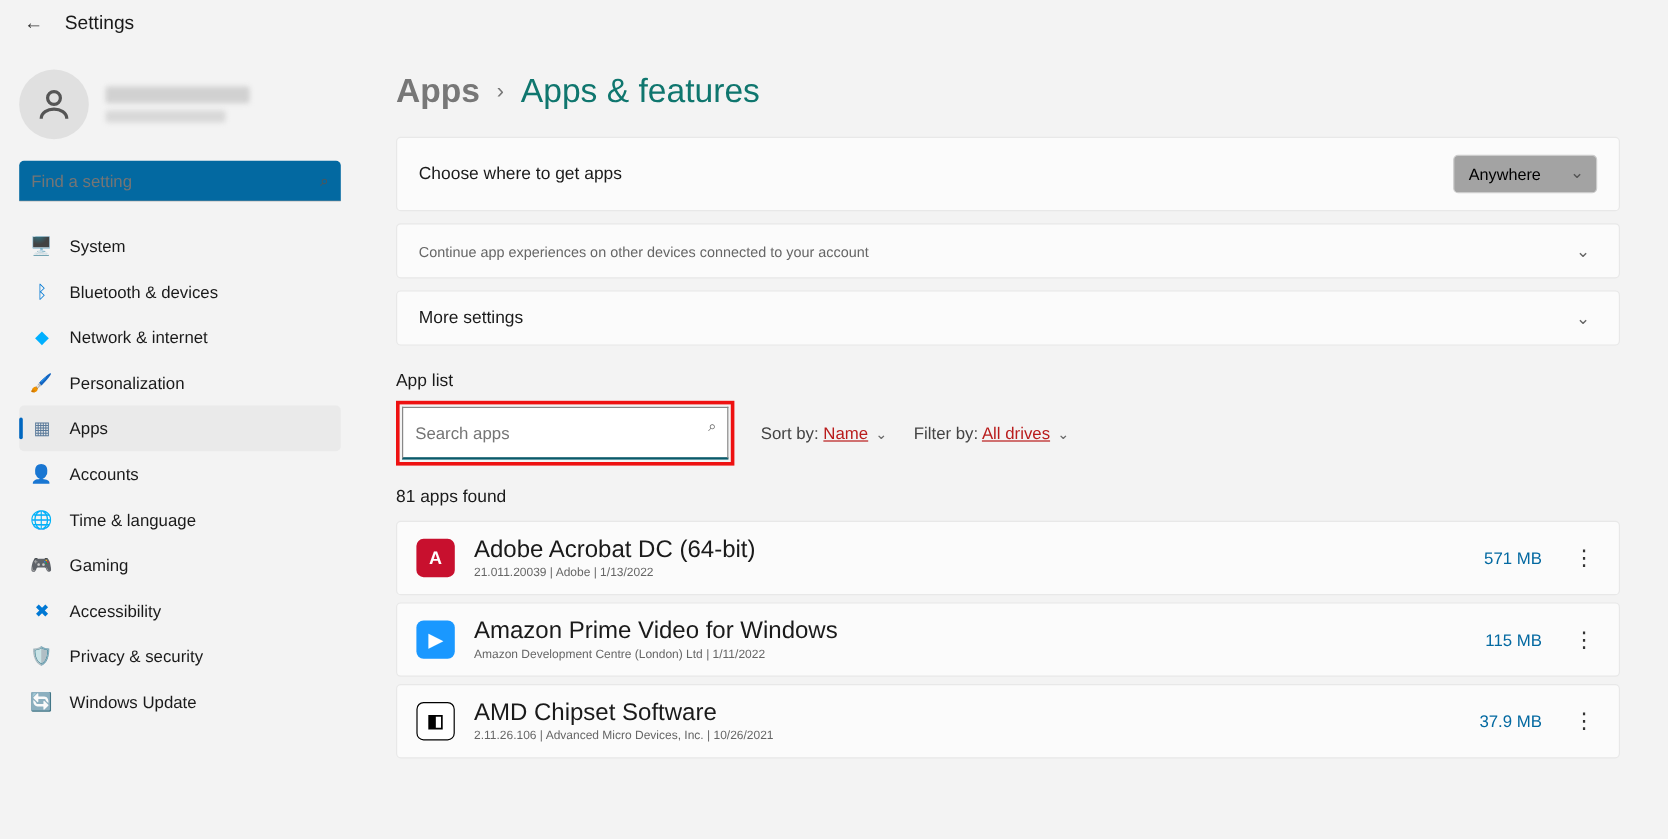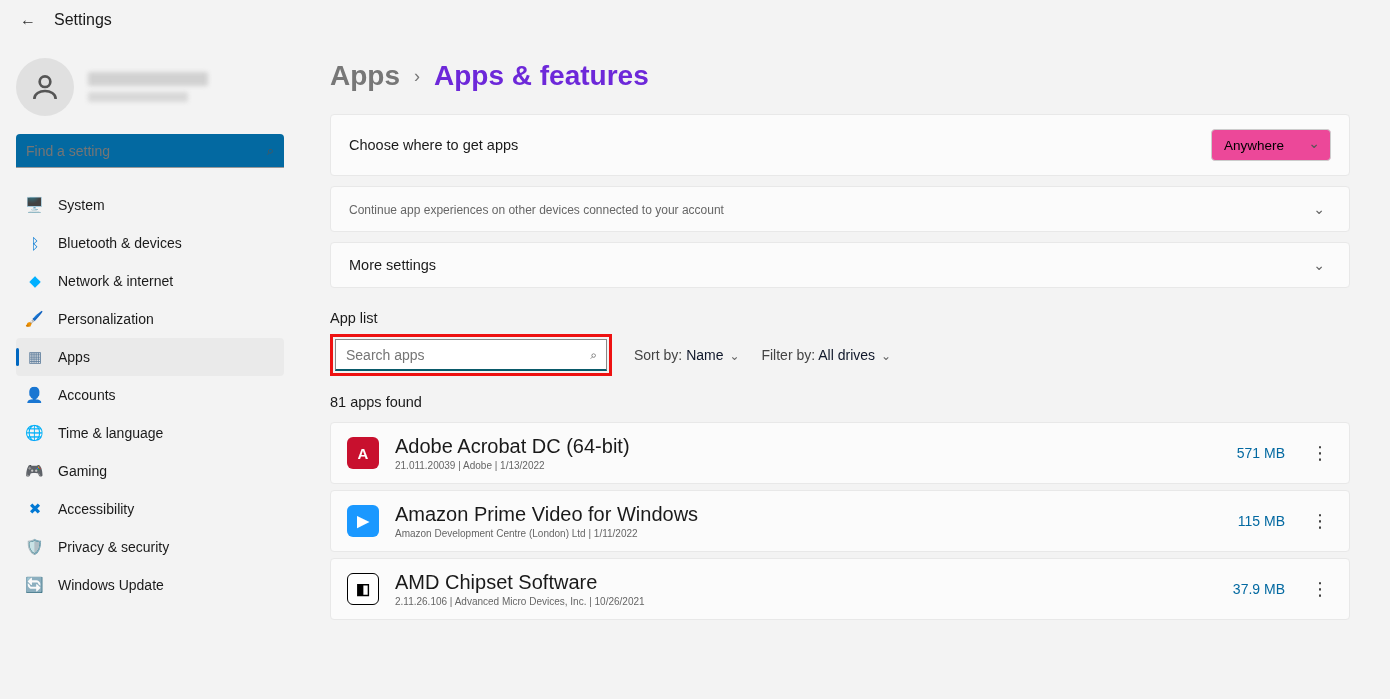--- a/index.html
+++ b/index.html
@@ -29,47 +29,47 @@
   .nav li { display:flex; align-items:center; gap:14px; height:38px; padding:0 10px; font-size:14px; border-radius:4px; cursor:pointer;}
   .nav li.active { background:#eaeaea; position:relative;}
   .nav li.active::before { content:""; position:absolute; left:0; top:10px; width:3px; height:18px; background:#0067c0; border-radius:2px;}
   .nav li .icon { width:18px; height:18px; display:flex; align-items:center; justify-content:center; font-size:15px;}
 
   .main { flex:1; padding: 20px 40px 0 30px; overflow:hidden; }
 
   .breadcrumb { display:flex; align-items:center; gap:14px; margin-bottom:22px;}
   .breadcrumb .crumb-parent { font-size:28px; font-weight:600; color:#777; }
   .breadcrumb .chev { color:#777; font-size:18px; }
-  .breadcrumb .crumb-current { font-size:28px; font-weight:700; color:#6d28d9; }
+  .breadcrumb .crumb-current { font-size:28px; font-weight:400; color:#0f766e; }
 
   .card {
     background:#fbfbfb; border:1px solid #e8e8e8; border-radius:4px;
     padding:14px 18px; margin-bottom:10px;
     display:flex; align-items:center; justify-content:space-between;
   }
   .card .title { font-size:14.5px; }
   .card .sub { font-size:12px; color:#666; margin-top:2px; }
   .dropdown-btn {
-    border:1px solid #ccc; background:#ec4899; height:32px; padding:0 28px 0 12px;
+    border:1px solid #ccc; background:#a3a3a3; height:32px; padding:0 28px 0 12px;
     font-size:13.5px; border-radius:4px; position:relative; min-width:120px; text-align:left;
   }
   .dropdown-btn::after { content:"⌄"; position:absolute; right:10px; top:5px; color:#555; font-size:14px;}
   .expand-chev { color:#666; font-size:14px; padding:0 6px; }
 
   .section-label { font-size:14.5px; font-weight:400; margin-top:22px; margin-bottom:8px; }
 
   .search-row { display:flex; align-items:center; gap:22px; margin-bottom:18px; }
   .search-box-wrap { position:relative; border:3px solid #e11; padding:2px; }
   .search-box {
-    width:272px; height:32px; border:1px solid #888; border-bottom:2px solid #0a5a6a;
+    width:272px; height:44px; border:1px solid #888; border-bottom:2px solid #0a5a6a;
     padding:0 30px 0 10px; font-size:14px; outline:none; background:#fff;
   }
   .search-box-wrap .s-icon { position:absolute; right:12px; top:11px; font-size:12px; color:#666;}
   .sort-filter { font-size:14px; color:#444; }
-  .sort-filter .val { color:#0f172a; }
+  .sort-filter .val { color:#b91c1c;text-decoration:underline; }
   .sort-filter .chev-sm { font-size:12px; color:#666; margin-left:2px; }
 
   .found-count { font-size:14.5px; margin-bottom:12px; }
 
   .app-row {
     background:#fbfbfb; border:1px solid #e8e8e8; border-radius:4px;
     padding:12px 16px; margin-bottom:6px;
     display:flex; align-items:center; gap:16px;
   }
   .app-icon { width:32px; height:32px; border-radius:6px; display:flex; align-items:center; justify-content:center; font-size:15px; color:#fff; font-weight:600;}

